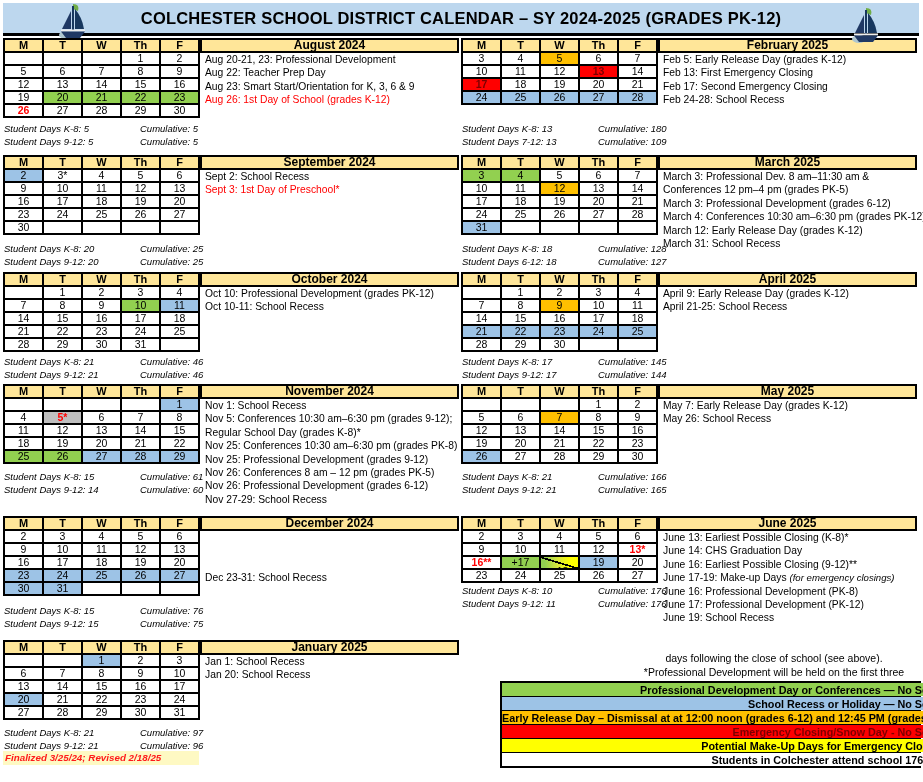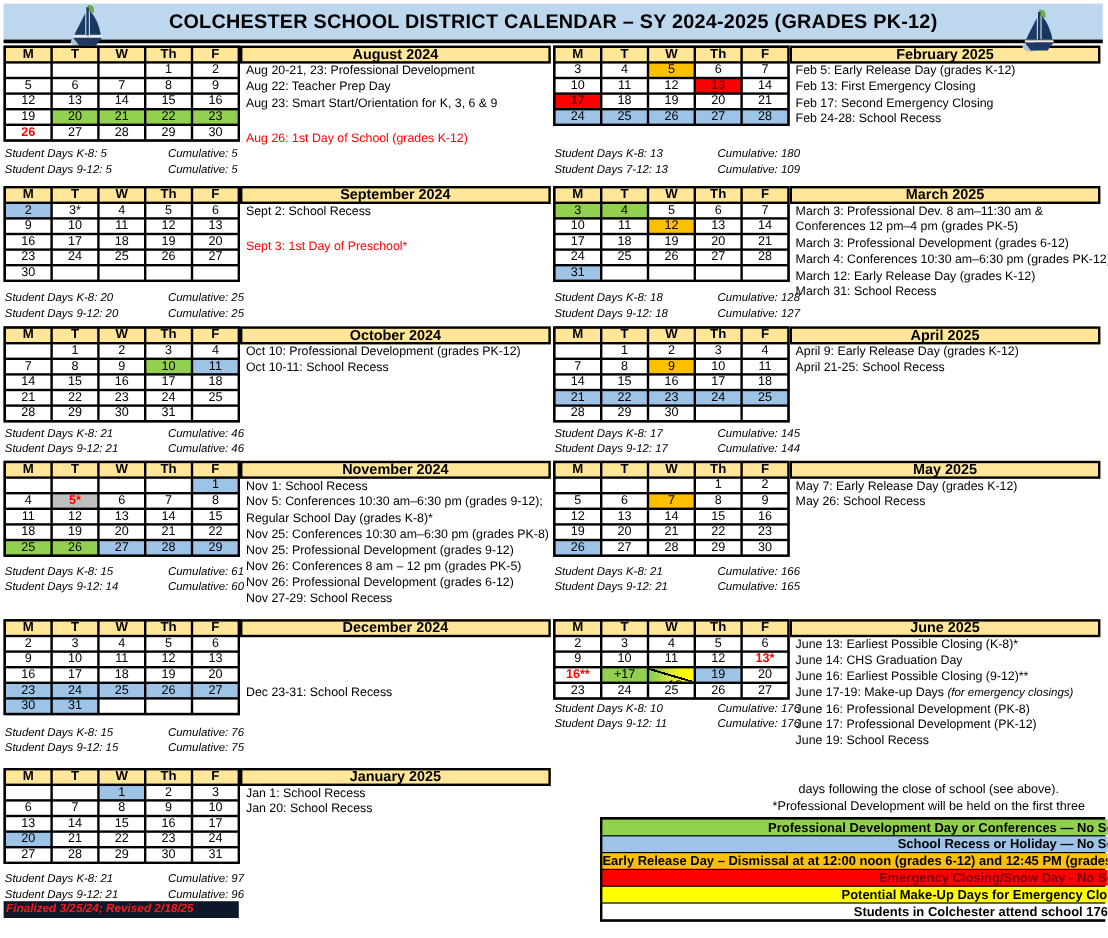--- a/index.html
+++ b/index.html
@@ -41,41 +41,41 @@
   }
   .fg-r  { color:#FF0000; font-weight:bold; }
   .fg-dr { color:#7B0000; font-weight:bold; }
   .strike { text-decoration:line-through;margin-top:17px; }
   .mtitle {
     position:absolute; left:197px; top:0; height:15px; box-sizing:border-box;
     background:#FFE699; border:2px solid #000; font-weight:bold; font-size:12px;
     text-align:center; line-height:11px; width:259px;
   }
   .notes { position:absolute; left:202px; font-size:10.3px; line-height:13.4px; white-space:nowrap; }
-  .note-r { color:#FF0000;margin-top:16px; }
+  .note-r { color:#FF0000; }
   .notes i { font-size:9.6px;text-align:right; }
   .stats { position:absolute; left:1px; font-size:9.5px; font-style:italic; width:280px; }
   .stats .srow { position:relative; height:13px; }
   .stats .cum { position:absolute; left:136px; }
   
   .pd-note {
     position:absolute; left:628px; top:652px; width:292px;
     text-align:center; font-size:10.5px; line-height:13.5px;
   }
   .legend {
     position:absolute; left:500px; top:681px; width:417px;
     border:2px solid #000; background:#000; display:grid; gap:1px;
   }
   .legend-row {
     height:13px; display:flex; align-items:center; justify-content:flex-end;
     padding-right:4px; font-size:10.8px; font-weight:bold; white-space:nowrap;
   }
   .finalized {
     position:absolute; left:3px; top:751px; width:196px; height:14px;
-    background:#0f172a; color:#FF1A1A; font-style:italic; font-weight:bold;
+    background:#fef9c3; color:#FF1A1A; font-style:italic; font-weight:bold;
     font-size:9.8px; line-height:14px; padding-left:2px; box-sizing:border-box;
   }
 </style>
 </head>
 <body>
 
 <div class="header">
   <span class="boat boat-left">
     <svg width="30" height="38" viewBox="0 0 30 38">
       <path d="M15 1 q7 0 5 7 l-5 -2 z" fill="#70AD47"></path>
@@ -834,21 +834,21 @@
       <div class="notes" style="top: 15px;">
         <div>March 3: Professional Dev. 8 am–11:30 am &amp;</div>
         <div>Conferences 12 pm–4 pm (grades PK-5)</div>
         <div>March 3: Professional Development (grades 6-12)</div>
         <div>March 4: Conferences 10:30 am–6:30 pm (grades PK-12)</div>
         <div>March 12: Early Release Day (grades K-12)</div>
         <div>March 31: School Recess</div>
       </div>
       <div class="stats" style="top: 88px;">
         <div class="srow"><span>Student Days K-8: 18</span><span class="cum">Cumulative: 128</span></div>
-        <div class="srow"><span>Student Days 9-12: 18</span><span class="cum">Cumulative: 127</span></div>
+        <div class="srow"><span>Student Days 6-12: 18</span><span class="cum">Cumulative: 127</span></div>
       </div>
     </div>
     <div class="month" style="left: 461px; top: 272px;">
       <div class="cal">
         <div class="cell hdr">M</div>
         <div class="cell hdr">T</div>
         <div class="cell hdr">W</div>
         <div class="cell hdr">Th</div>
         <div class="cell hdr">F</div>
         <div class="cell">

